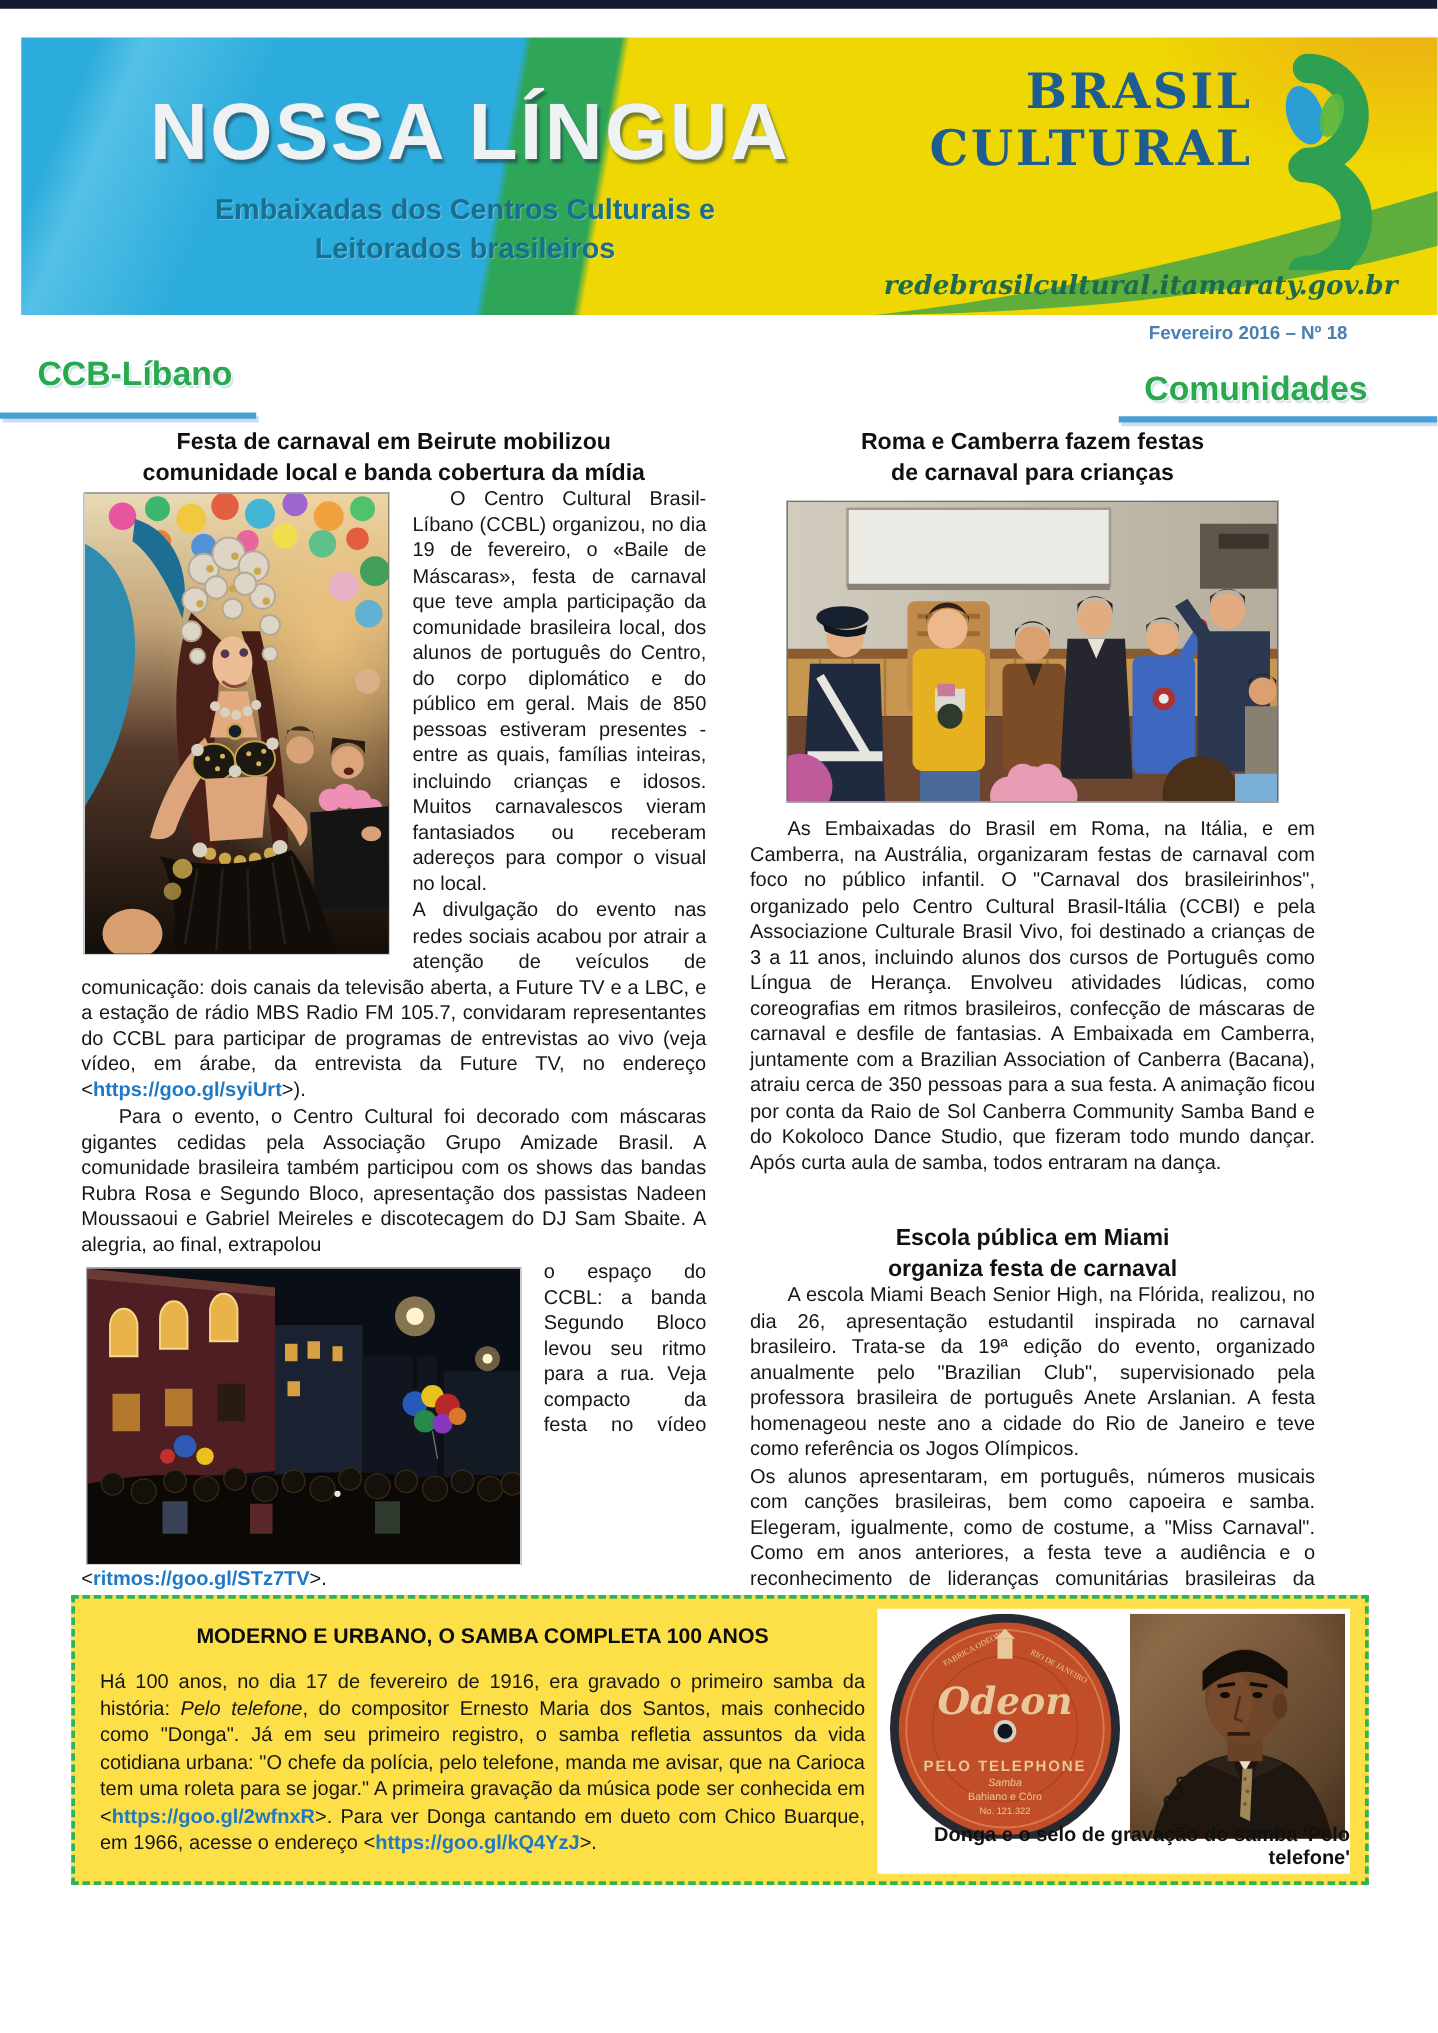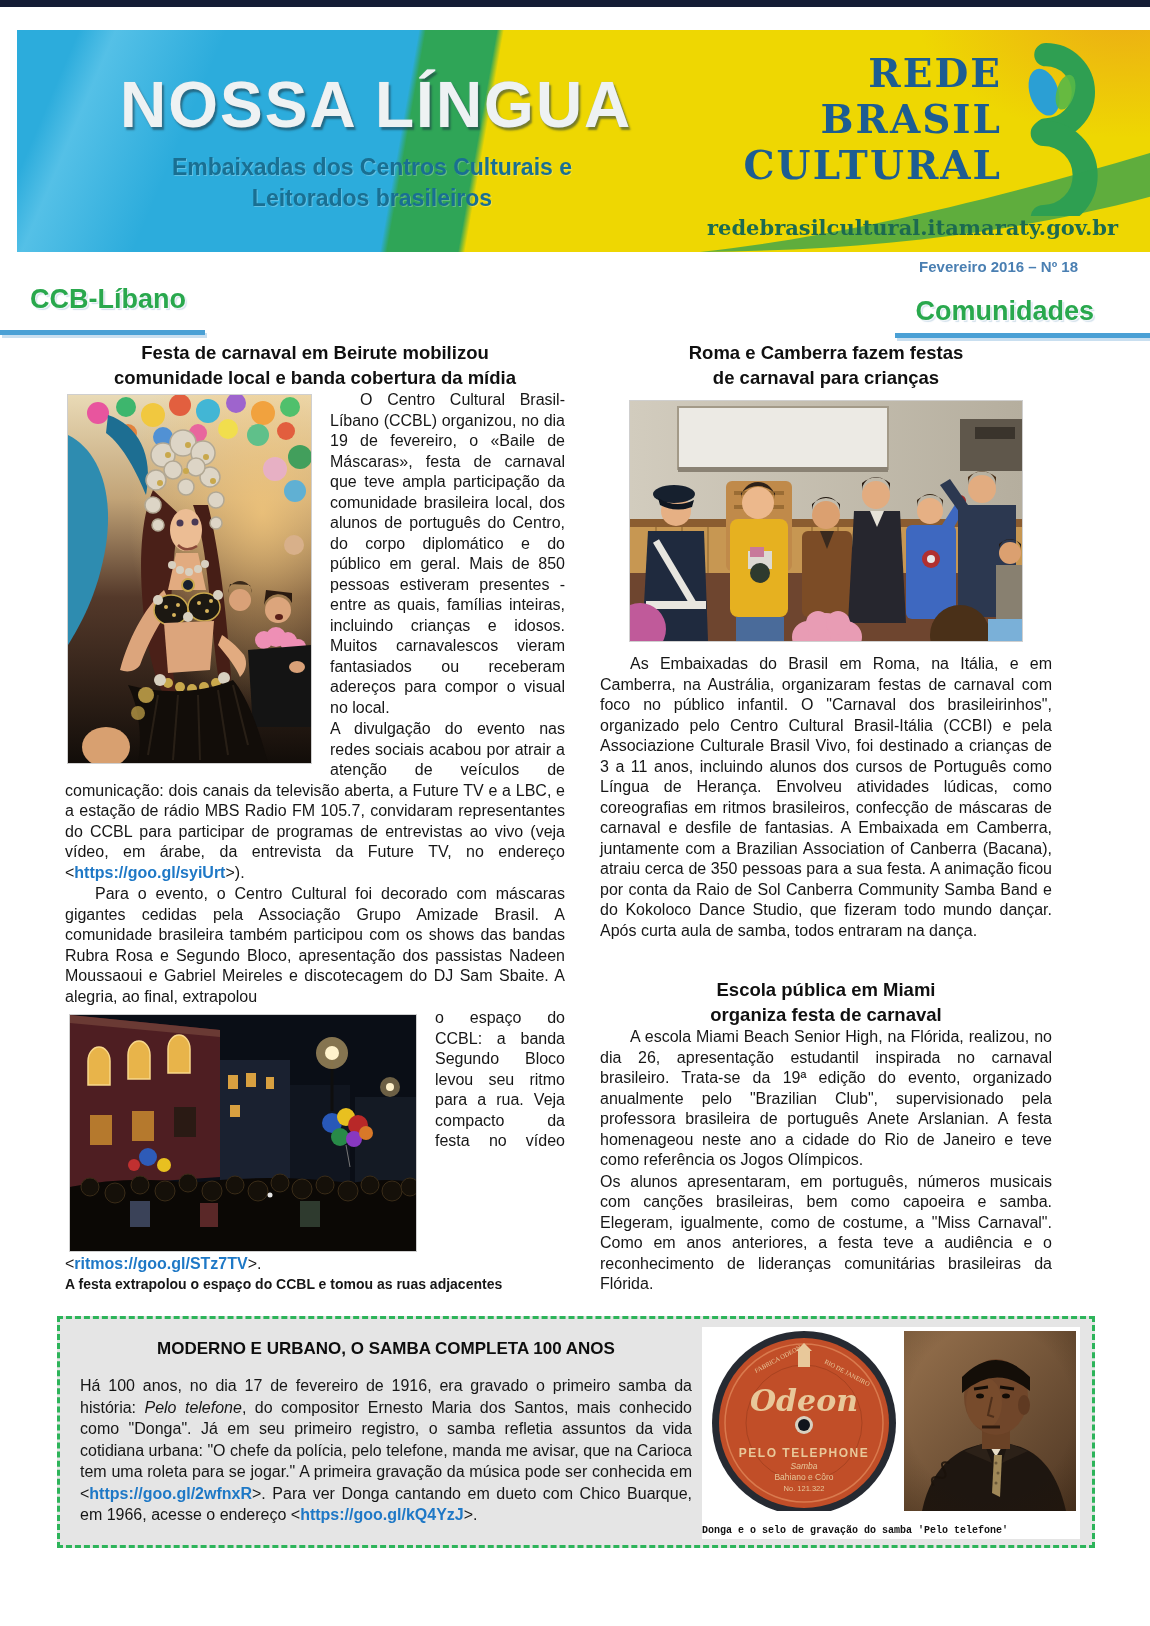--- a/index.html
+++ b/index.html
@@ -29,21 +29,21 @@
   #masthead-subtitle{
     left:95px;top:122px;width:520px;text-align:center;
     font-size:23px;font-weight:bold;line-height:31px;color:#196f92;
     text-shadow:1px 1px 0 rgba(255,255,255,.25);
   }
   #logo-text{
     right:158px;top:20px;text-align:right;font-family:"DejaVu Serif", serif;
     font-weight:bold;font-size:39px;line-height:46px;letter-spacing:2px;color:#1d5d92;
   }
   #logo-url{
-    right:42px;bottom:12px;font-family:"DejaVu Serif", serif;
+    right:42px;bottom:12px;font-family:"DejaVu Serif", serif;font-style:italic;
     font-weight:bold;font-size:21px;color:#1c6a50;
   }
   #issue-date{
     top:258px;right:72px;font-size:15px;font-weight:bold;color:#4a7fb2;
   }
 
   
   .section-title{
     font-size:27px;font-weight:bold;color:#29a84d;
     text-shadow:1px 1px 0 rgba(255,255,255,.65), 2px 2px 1px rgba(130,170,200,.35);
@@ -68,46 +68,45 @@
 
   figure.photo{border:1px solid #cfcfcf;overflow:hidden;background:#000;}
   #dancer-fig{float:left;width:243px;height:368px;margin:4px 18px 4px 2px;}
   #night-fig{float:left;width:346px;height:236px;margin:6px 18px 2px 4px;}
   #children-fig{width:392px;height:240px;margin:10px auto 12px auto;}
   .photo-caption{font-weight:bold;font-size:14px;line-height:17.5px;text-align:left;margin-top:16px;}
   #miami-title{margin-top:36px;}
 
   
   #samba-box{
-    left:57px;top:1316px;width:1032px;height:226px;
-    background:#e5e5e5;border:3px dashed #2db45a;
+    left:57px;top:1276px;width:1032px;height:226px;
+    background:#fde047;border:3px dashed #2db45a;
   }
   #samba-text{left:20px;top:14px;width:612px;}
   #samba-title{margin:6px 0 10px 0;font-size:17px;font-weight:bold;text-align:center;color:#0d0d0d;}
   #samba-para{font-size:16px;line-height:21.5px;text-align:justify;}
   #media-panel{right:12px;top:8px;width:378px;height:212px;background:#ffffff;}
   #record-img{left:4px;top:4px;}
   #portrait-img{left:202px;top:4px;}
   #donga-caption{
-    left:0;bottom:3px;width:100%;text-align:left;font-weight:bold;font-size:10px;color:#111;font-family:Liberation Mono, monospace;
+    left:0;bottom:3px;width:100%;text-align:right;font-weight:bold;font-size:16px;color:#111;
   }
 </style>
 </head>
 <body>
 
 <div id="topbar" class="abs"></div>
 
 <div id="masthead" class="abs">
   <div id="masthead-title" class="abs">NOSSA LÍNGUA</div>
   <div id="masthead-subtitle" class="abs">
     <div>Embaixadas dos Centros Culturais e</div>
     <div>Leitorados brasileiros</div>
   </div>
   <div id="logo-text" class="abs">
-    <div>REDE</div>
     <div>BRASIL</div>
     <div>CULTURAL</div>
   </div>
   <svg class="abs" style="right:14px;top:10px;" width="152" height="176" viewBox="0 0 170 196">
     <path d="M58,16 a42,42 0 0 1 0,84" fill="none" stroke="#2f9f52" stroke-width="26" stroke-linecap="round"></path>
     <path d="M55,104 a47,47 0 0 1 0,94" fill="none" stroke="#2f9f52" stroke-width="28" stroke-linecap="round"></path>
     <ellipse cx="56" cy="58" rx="16" ry="27" fill="#2b9fd4" transform="rotate(-18 56 58)"></ellipse>
     <ellipse cx="80" cy="58" rx="10" ry="20" fill="#57b847" transform="rotate(16 80 58)" opacity="0.9"></ellipse>
   </svg>
   <svg class="abs" style="right:0;bottom:0;" width="460" height="110" viewBox="0 0 460 110">

